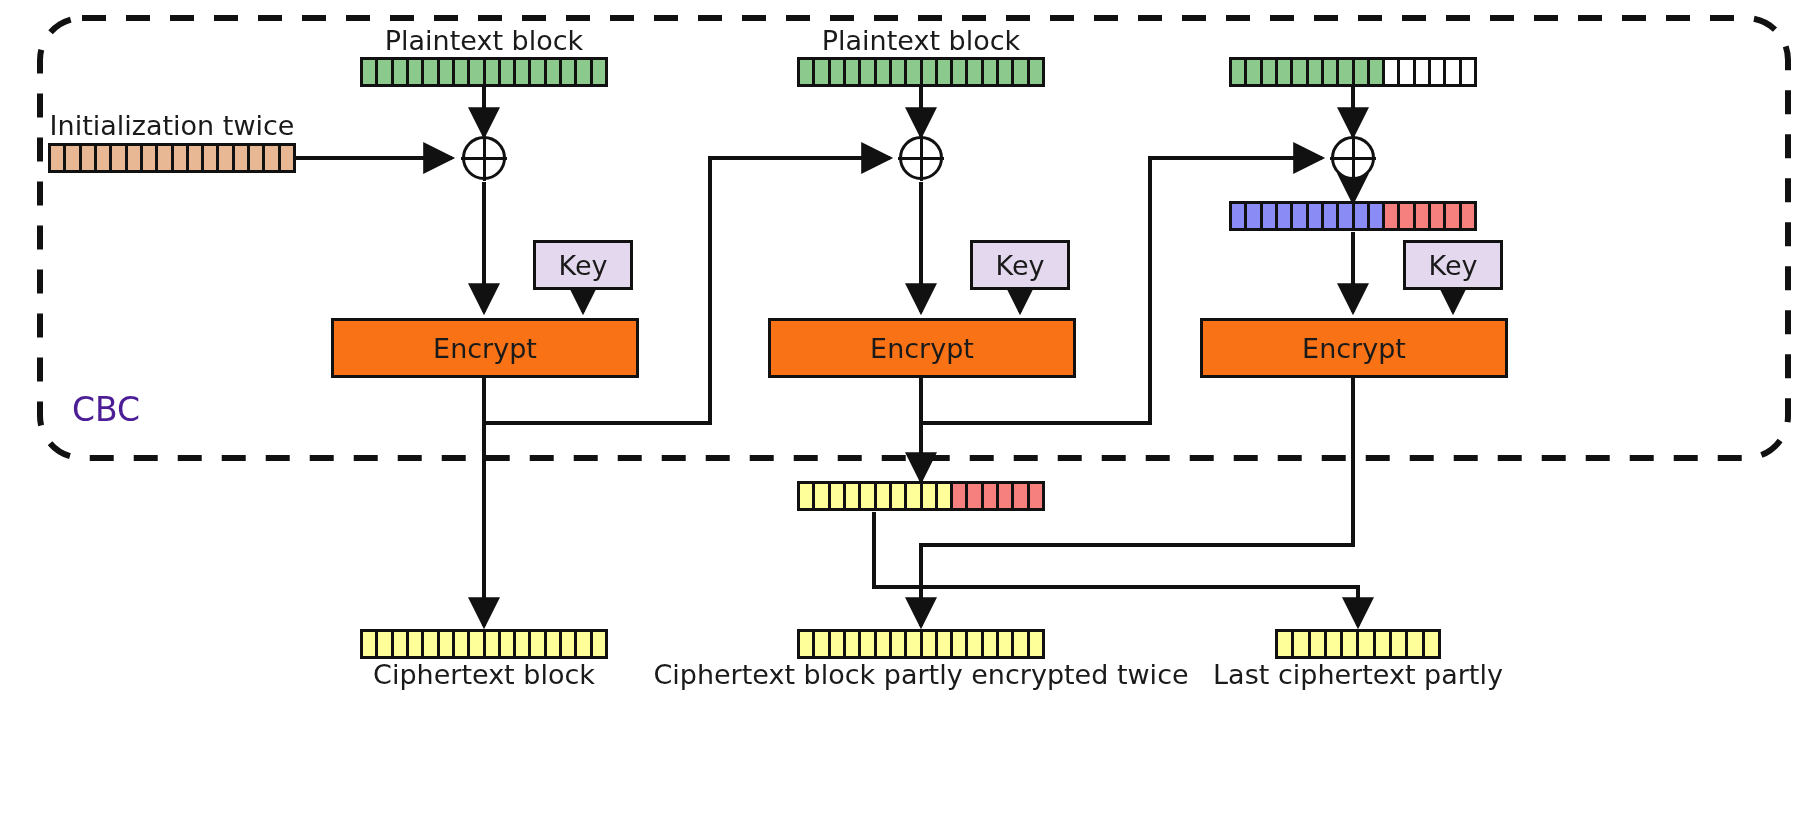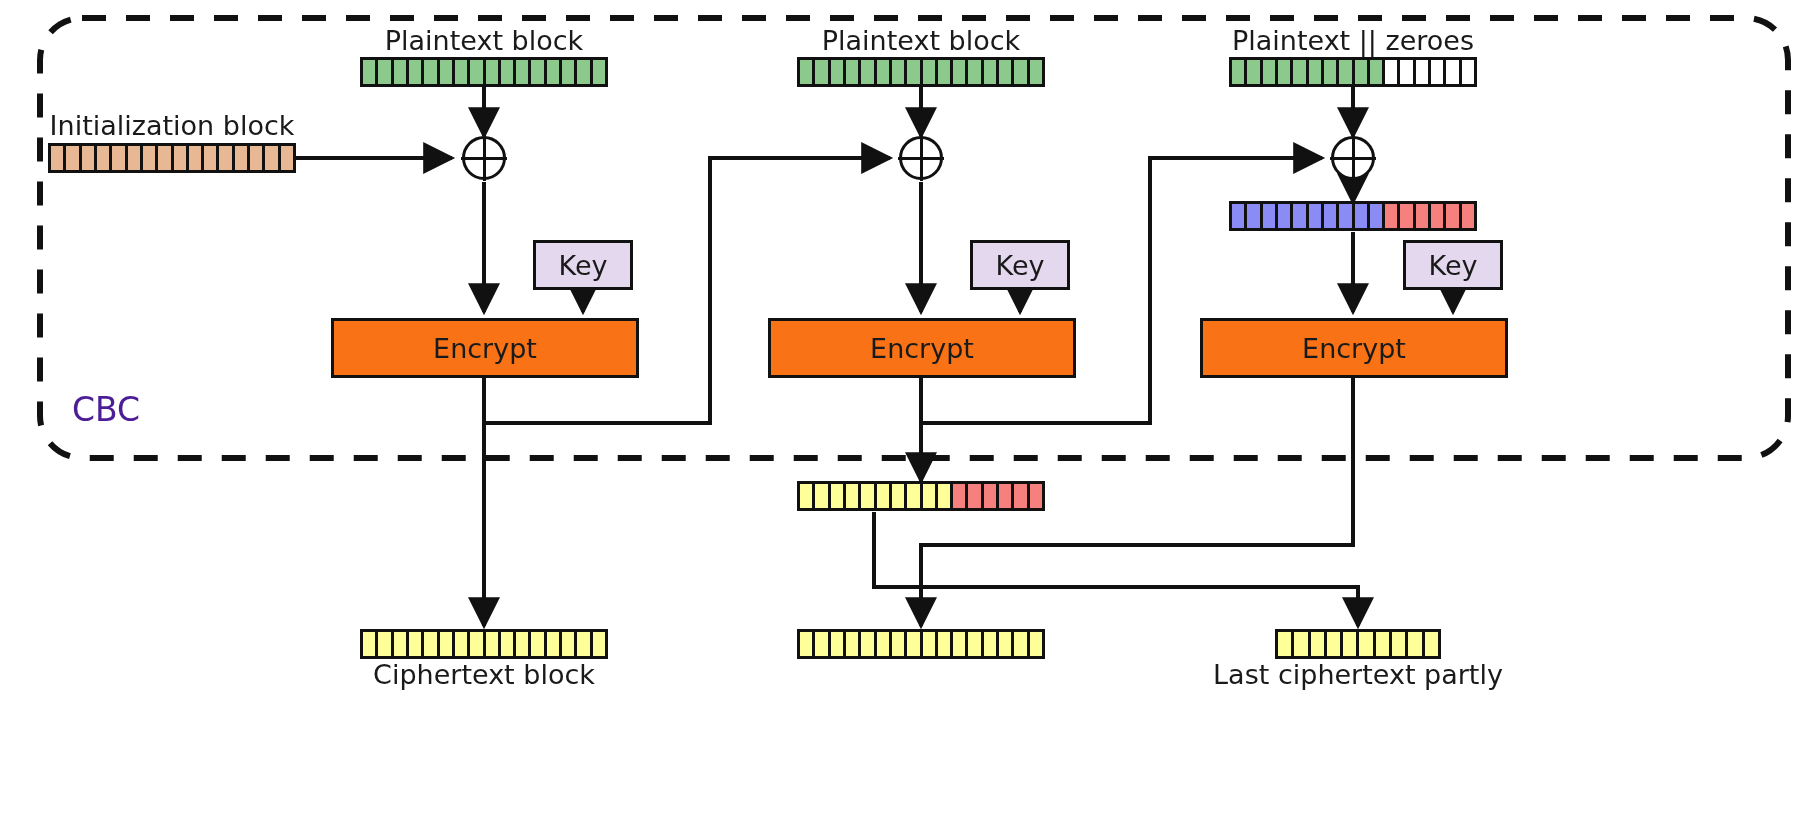--- a/index.html
+++ b/index.html
@@ -136,28 +136,28 @@
     <path d="M1453,290 L1453,312" fill="none" stroke="#111111" stroke-width="4" marker-end="url(#arrow)"></path>
     <path d="M1353,378 L1353,545 L921,545 L921,626" fill="none" stroke="#111111" stroke-width="4" marker-end="url(#arrow)"></path>
 
     <path d="M874,512 L874,587 L1358,587 L1358,626" fill="none" stroke="#111111" stroke-width="4" marker-end="url(#arrow)"></path>
   </svg>
 
   <div class="label centered" style="left:484px; top:26px;">Plaintext block</div>
 
   <div class="label centered" style="left:921px; top:26px;">Plaintext block</div>
 
-  <div class="label centered" style="left:1353px; top:26px;">Plaintext || zeroes</div>
-
-  <div class="label centered" style="left:172px; top:111px;">Initialization block</div>
+
+  <div class="label centered" style="left:172px; top:111px;">Initialization twice</div>
 
   <div class="mode-label" style="left:72px; top:390px;">CBC</div>
 
   <div class="label centered" style="left:484px; top:660px;">Ciphertext block</div>
 
+  <div class="label centered" style="left:921px; top:660px;">Ciphertext block partly encrypted twice</div>
 
   <div class="label centered" style="left:1358px; top:660px;">Last ciphertext partly</div>
 
   <div class="cellblock" style="left:360px; top:57px; width:248px;">
       <div class="cell" style="background: rgb(140, 201, 140);"></div>
       <div class="cell" style="background: rgb(140, 201, 140);"></div>
       <div class="cell" style="background: rgb(140, 201, 140);"></div>
       <div class="cell" style="background: rgb(140, 201, 140);"></div>
       <div class="cell" style="background: rgb(140, 201, 140);"></div>
       <div class="cell" style="background: rgb(140, 201, 140);"></div>

